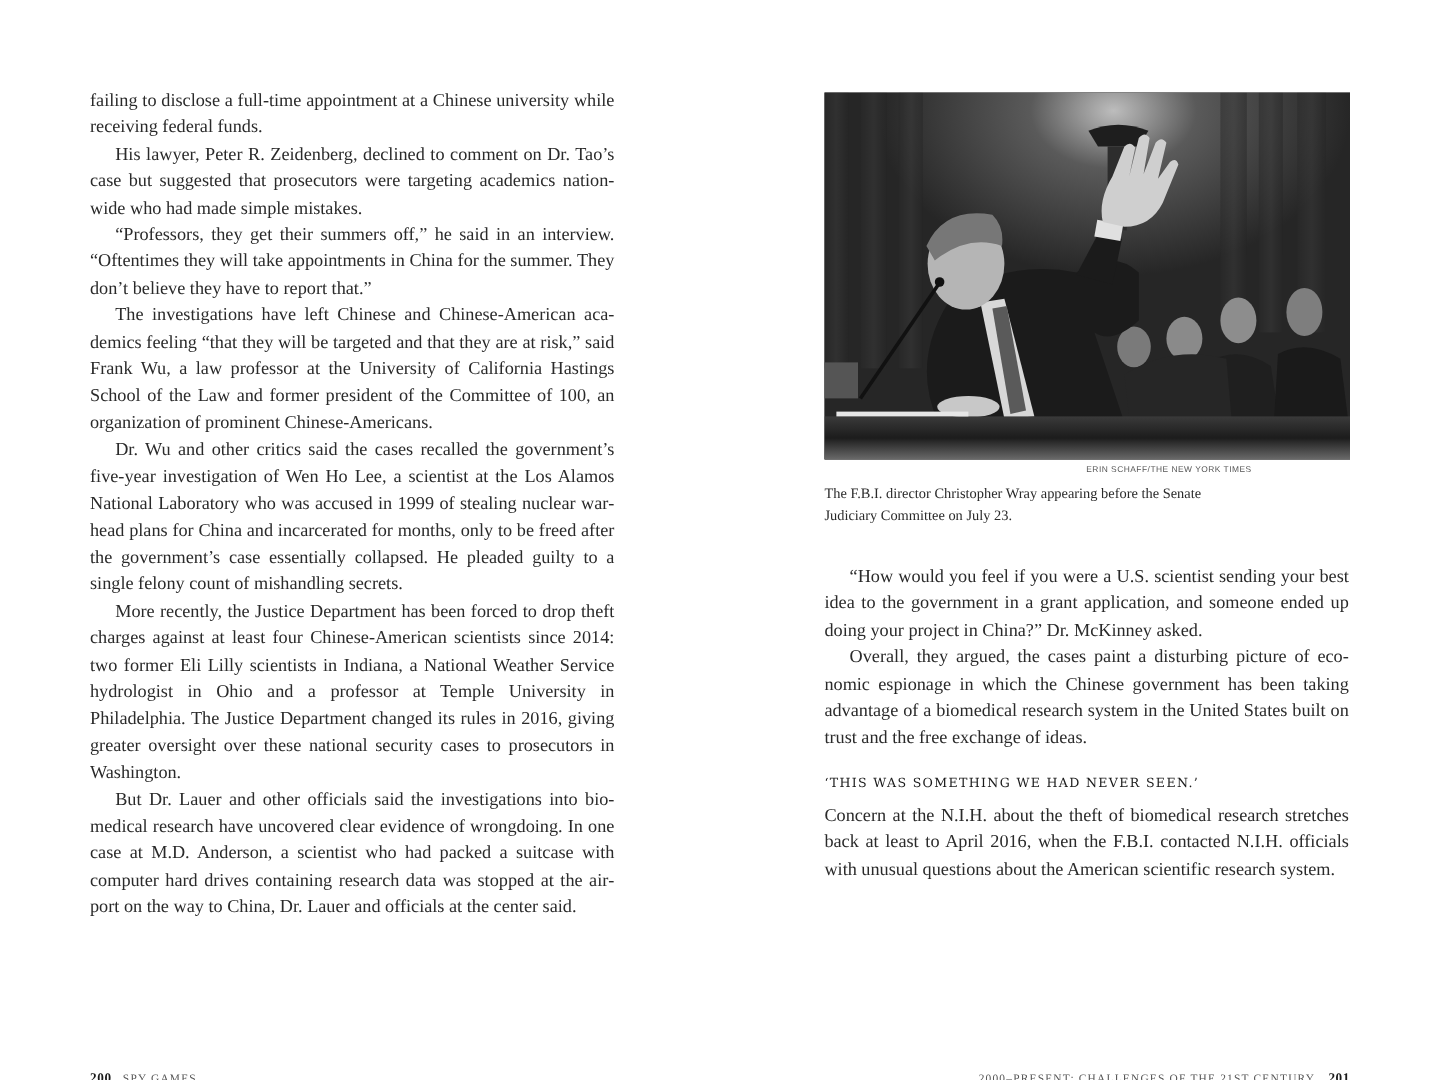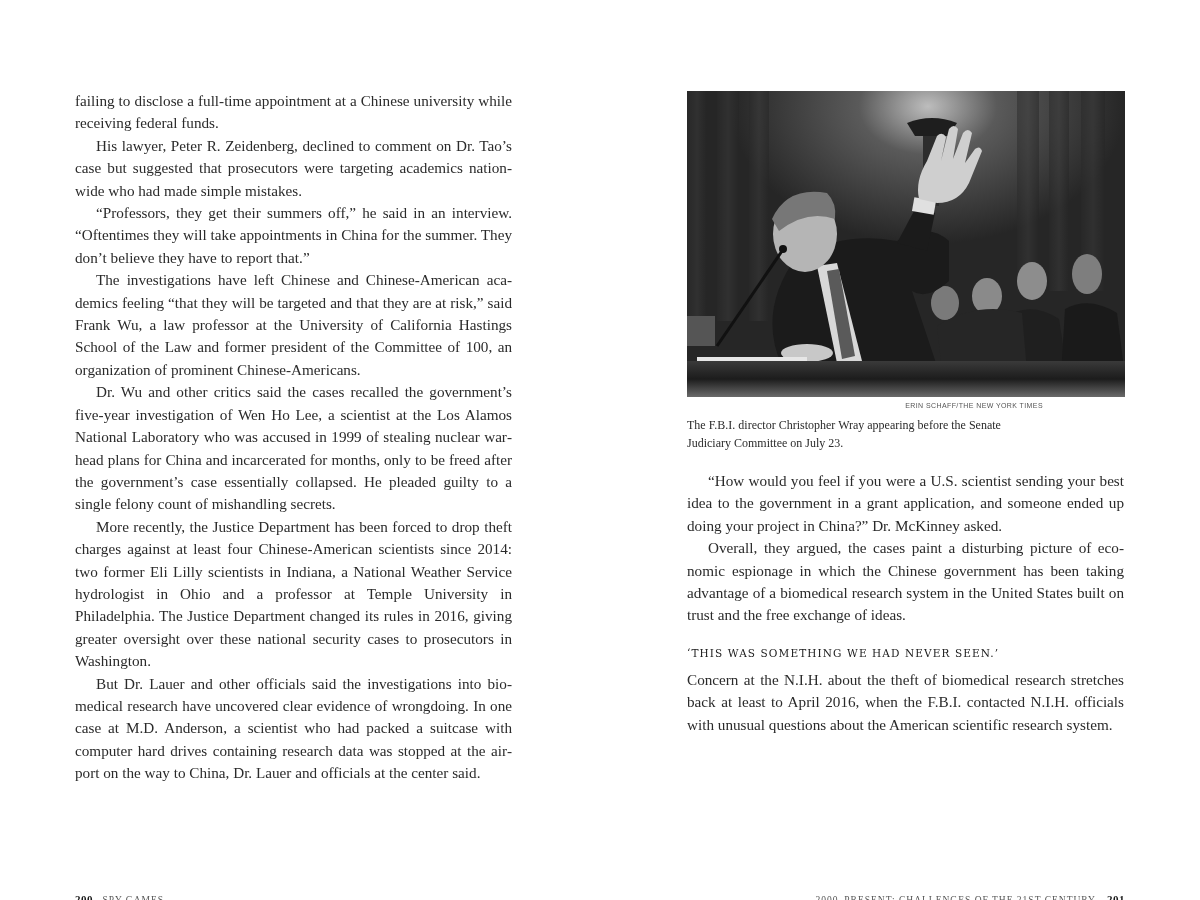--- a/index.html
+++ b/index.html
@@ -24,33 +24,33 @@
     .page-right { left: 600px; width: 600px; }
 
     .column {
       position: absolute;
       width: 437px;
       font-size: 15.2px;
       line-height: 22.4px;
       text-align: justify;
       hyphens: manual;
     }
-    .page-left .column { left: 75px; top: 90px; }
+    .page-left .column { left: 75px; top: 73px; }
     .page-right .column { left: 87px; top: 470px; }
 
     .column p {
       margin: 0;
       text-indent: 21px;
     }
     .column p.no-indent { text-indent: 0; }
 
     .photo-block {
       position: absolute;
       left: 87px;
-      top: 91px;
+      top: 77px;
       width: 356px;
     }
     .photo {
       position: relative;
       width: 438px;
       height: 306px;
       overflow: hidden;
       background: #2b2b2b;
     }
     .photo svg { display: block; }

